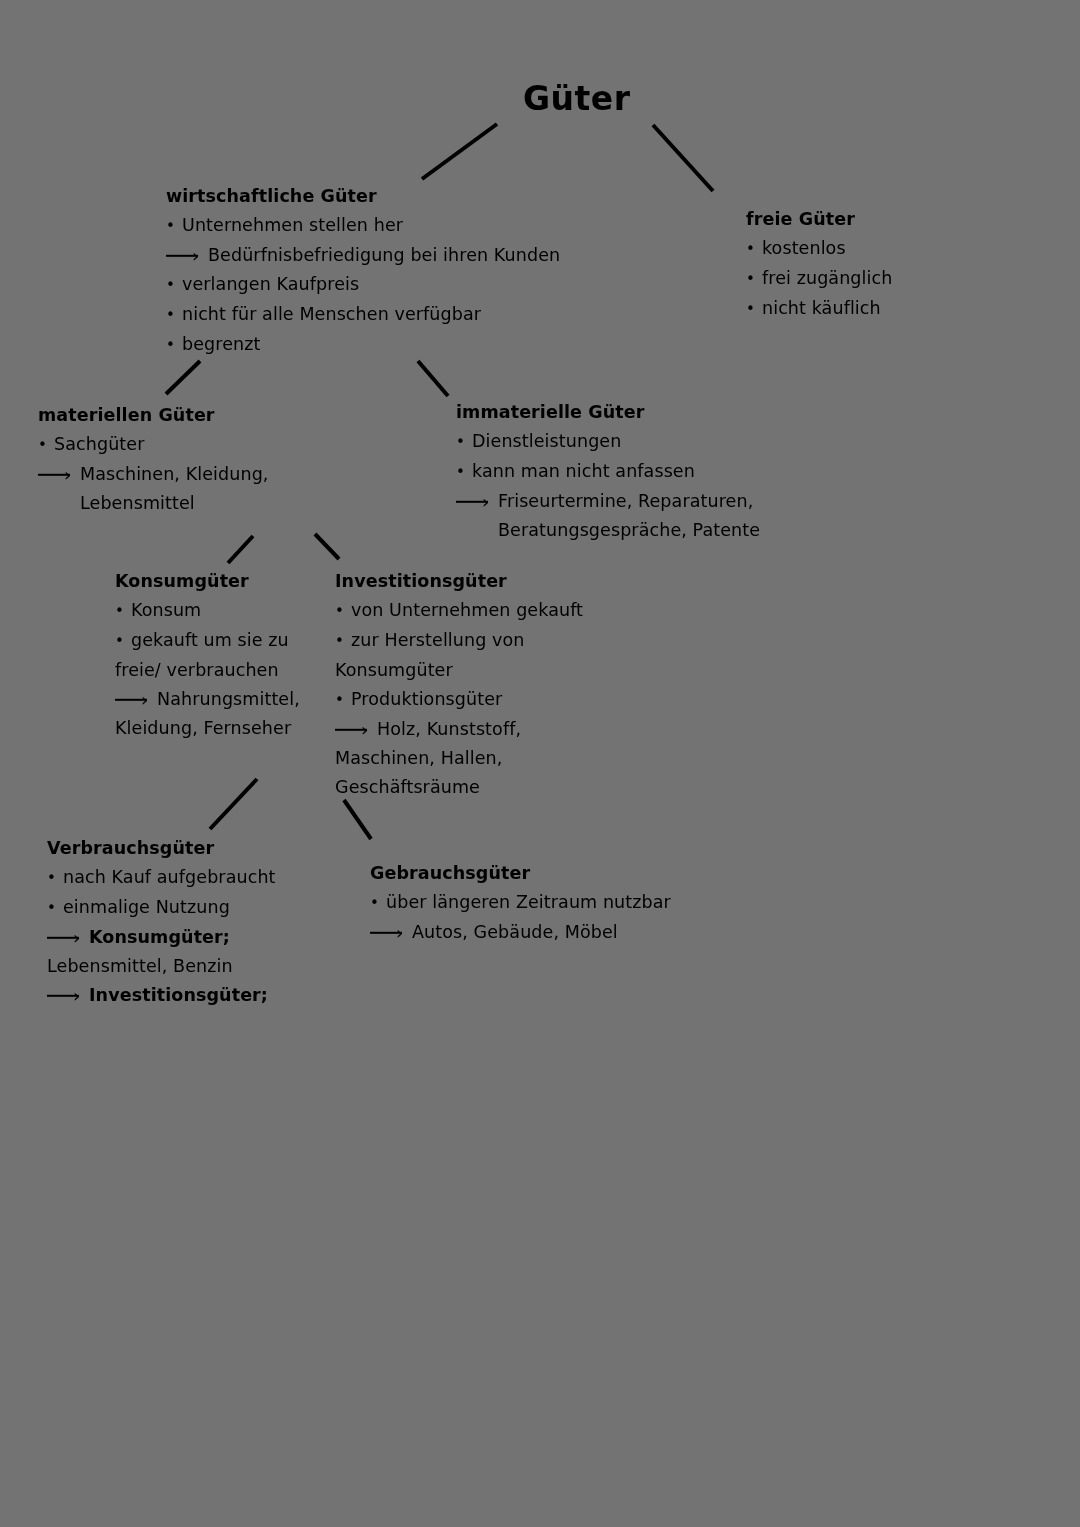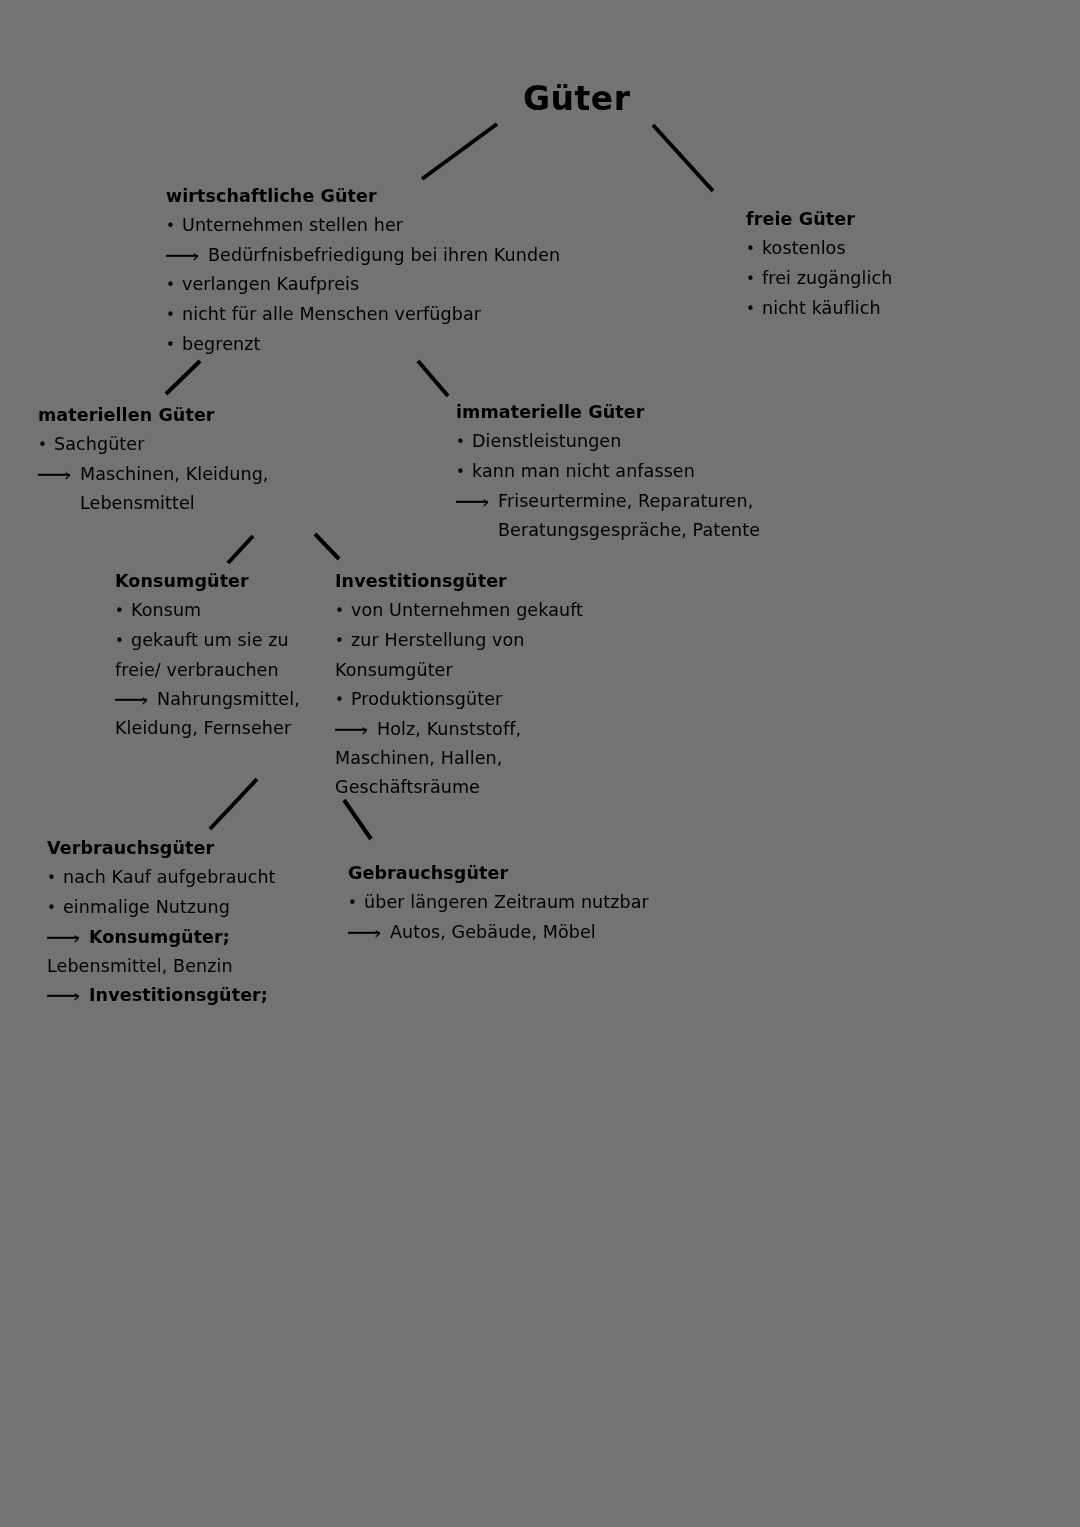--- a/index.html
+++ b/index.html
@@ -109,21 +109,21 @@
   }
 
   
   #node-wirtschaftliche { left: 166px; top: 182px; }
   #node-freie          { left: 746px; top: 178px; margin-top: 27px; }
   #node-materiellen    { left: 38px;  top: 401px; }
   #node-immaterielle   { left: 456px; top: 398px; }
   #node-konsum         { left: 115px; top: 567px; }
   #node-investitions   { left: 335px; top: 567px; }
   #node-verbrauchs     { left: 47px;  top: 834px; }
-  #node-gebrauchs      { left: 348px; top: 859px; }
+  #node-gebrauchs      { left: 370px; top: 859px; }
 </style>
 </head>
 <body>
 
 <div id="page">
 
   <svg id="connectors" viewBox="0 0 1080 1527" width="1080" height="1527" xmlns="http://www.w3.org/2000/svg">
       <line x1="422" y1="179" x2="497" y2="124" stroke="#000000" stroke-width="4" stroke-linecap="butt"></line>
       <line x1="653" y1="125" x2="713" y2="191" stroke="#000000" stroke-width="4" stroke-linecap="butt"></line>
       <line x1="166" y1="394" x2="200" y2="361" stroke="#000000" stroke-width="4" stroke-linecap="butt"></line>

